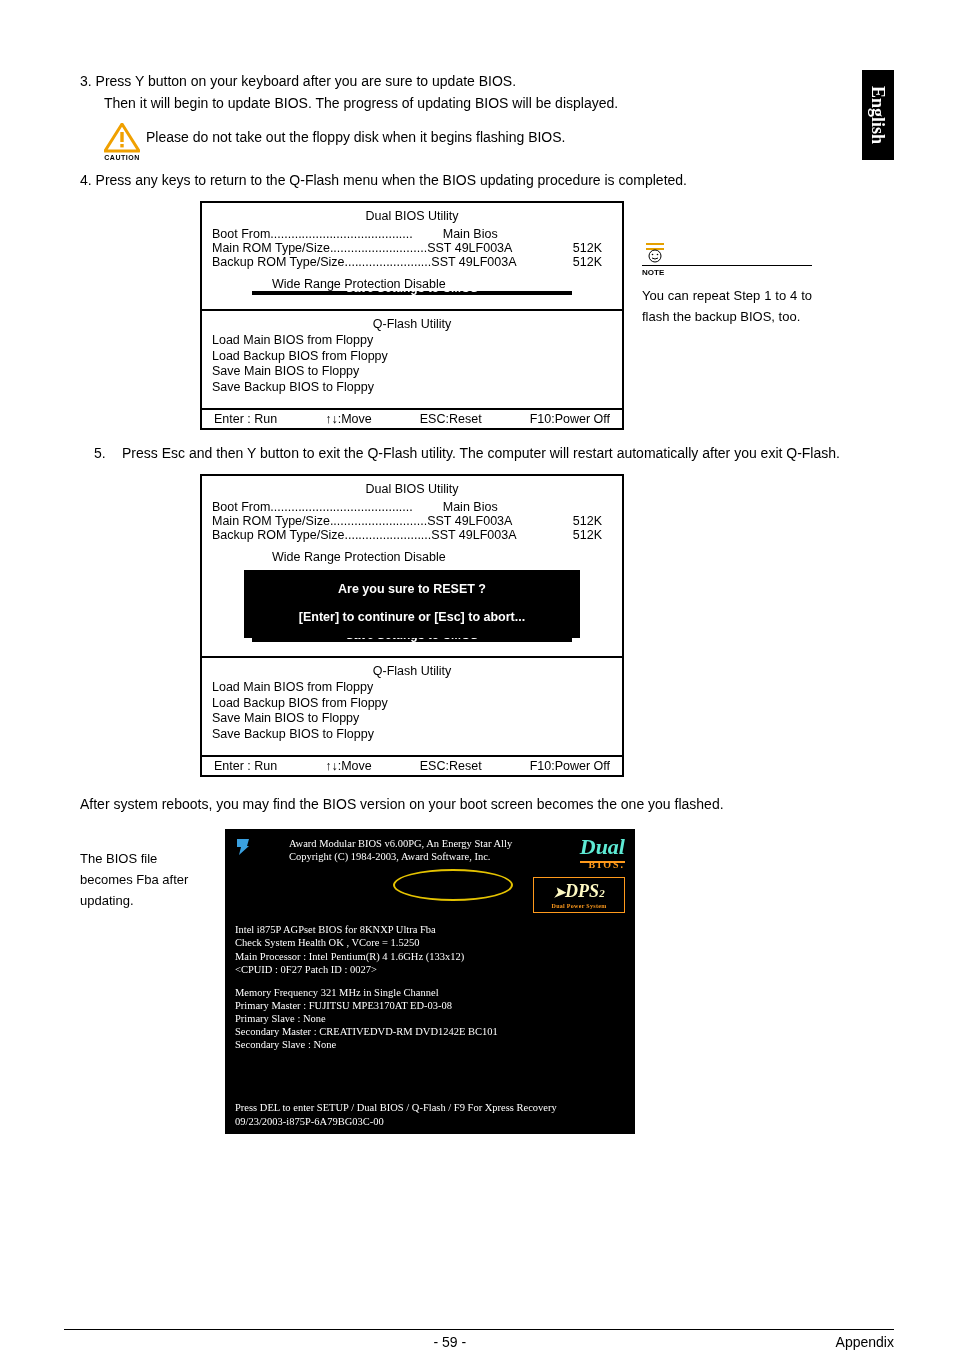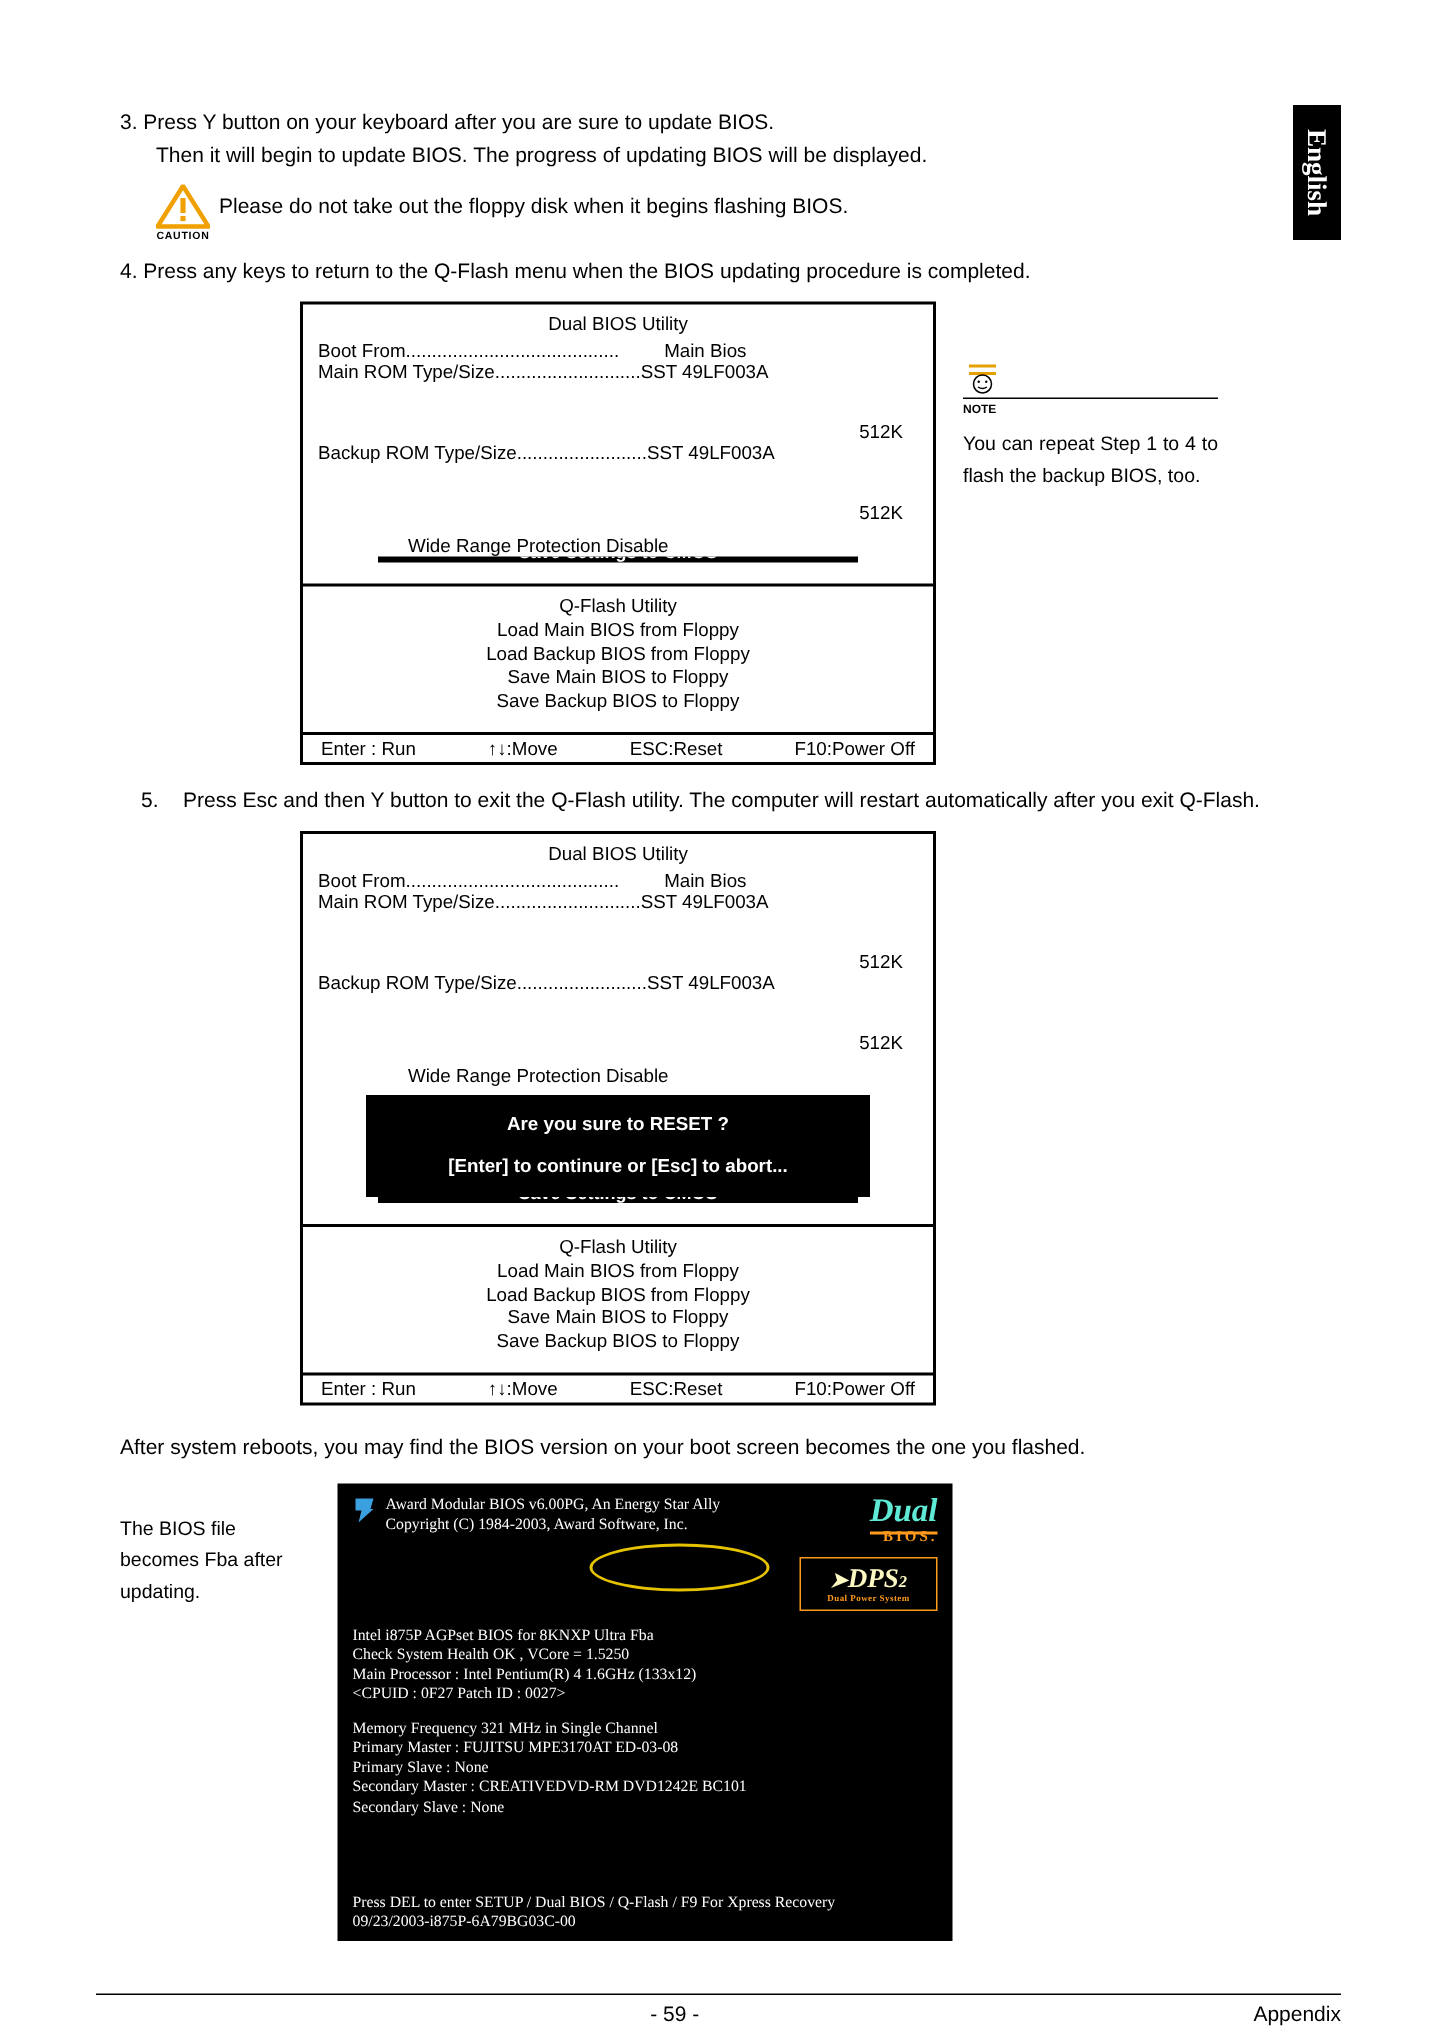--- a/index.html
+++ b/index.html
@@ -80,21 +80,20 @@
     text-align: center;
     padding: 2px 0 4px 0;
   }
   .bios-row {
     display: flex;
     white-space: pre;
   }
   .bios-row .size {
     margin-left: auto;
     padding-right: 10px;
-    margin-top: 40px;
   }
   .bios-inner-box {
     background: #000;
     color: #fff;
     border: 2px solid #000;
     margin: 6px auto 0 auto;
     width: 320px;
     padding: 10px 6px 12px 6px;
     font-weight: bold;
     text-align: center;
@@ -115,21 +114,20 @@
     background: #000;
     color: #fff;
     font-weight: bold;
     font-size: 12px;
   }
   .qflash-title {
     text-align: center;
     padding-top: 2px;
   }
   .qflash-list {
-    text-align: center;
     line-height: 1.25;
     padding: 2px 0 4px 0;
   }
   .bios-footer {
     display: flex;
     justify-content: space-between;
     padding: 2px 12px;
   }
   .row-flex {
     display: flex;
@@ -352,21 +350,21 @@
   </div>
 
   <div class="para" style="margin-top:16px;">After system reboots, you may find the BIOS version on your boot screen becomes the one you flashed.</div>
 
   <div class="post-wrap" style="margin:14px 0 0 0;">
     <div class="bios-file-note">The BIOS file becomes Fba after updating.</div>
 
     <div class="post-screen" style="position:relative;">
       <div class="ellipse" style="left:168px;top:40px;width:116px;height:28px;"></div>
       <div class="post-header">
-        <div style="display:flex;">
+        <div style="display:flex;gap:32px;">
           <svg class="energy-icon" viewBox="0 0 16 18">
             <path d="M2 2 L14 2 L12 9 L14 9 L4 18 L6 10 L2 10 Z" fill="#3aa0e0"></path>
           </svg>
           <div>
             <div>Award Modular BIOS v6.00PG, An Energy Star Ally</div>
             <div>Copyright  (C)  1984-2003, Award Software,  Inc.</div>
           </div>
         </div>
         <div style="text-align:right;">
           <div>

